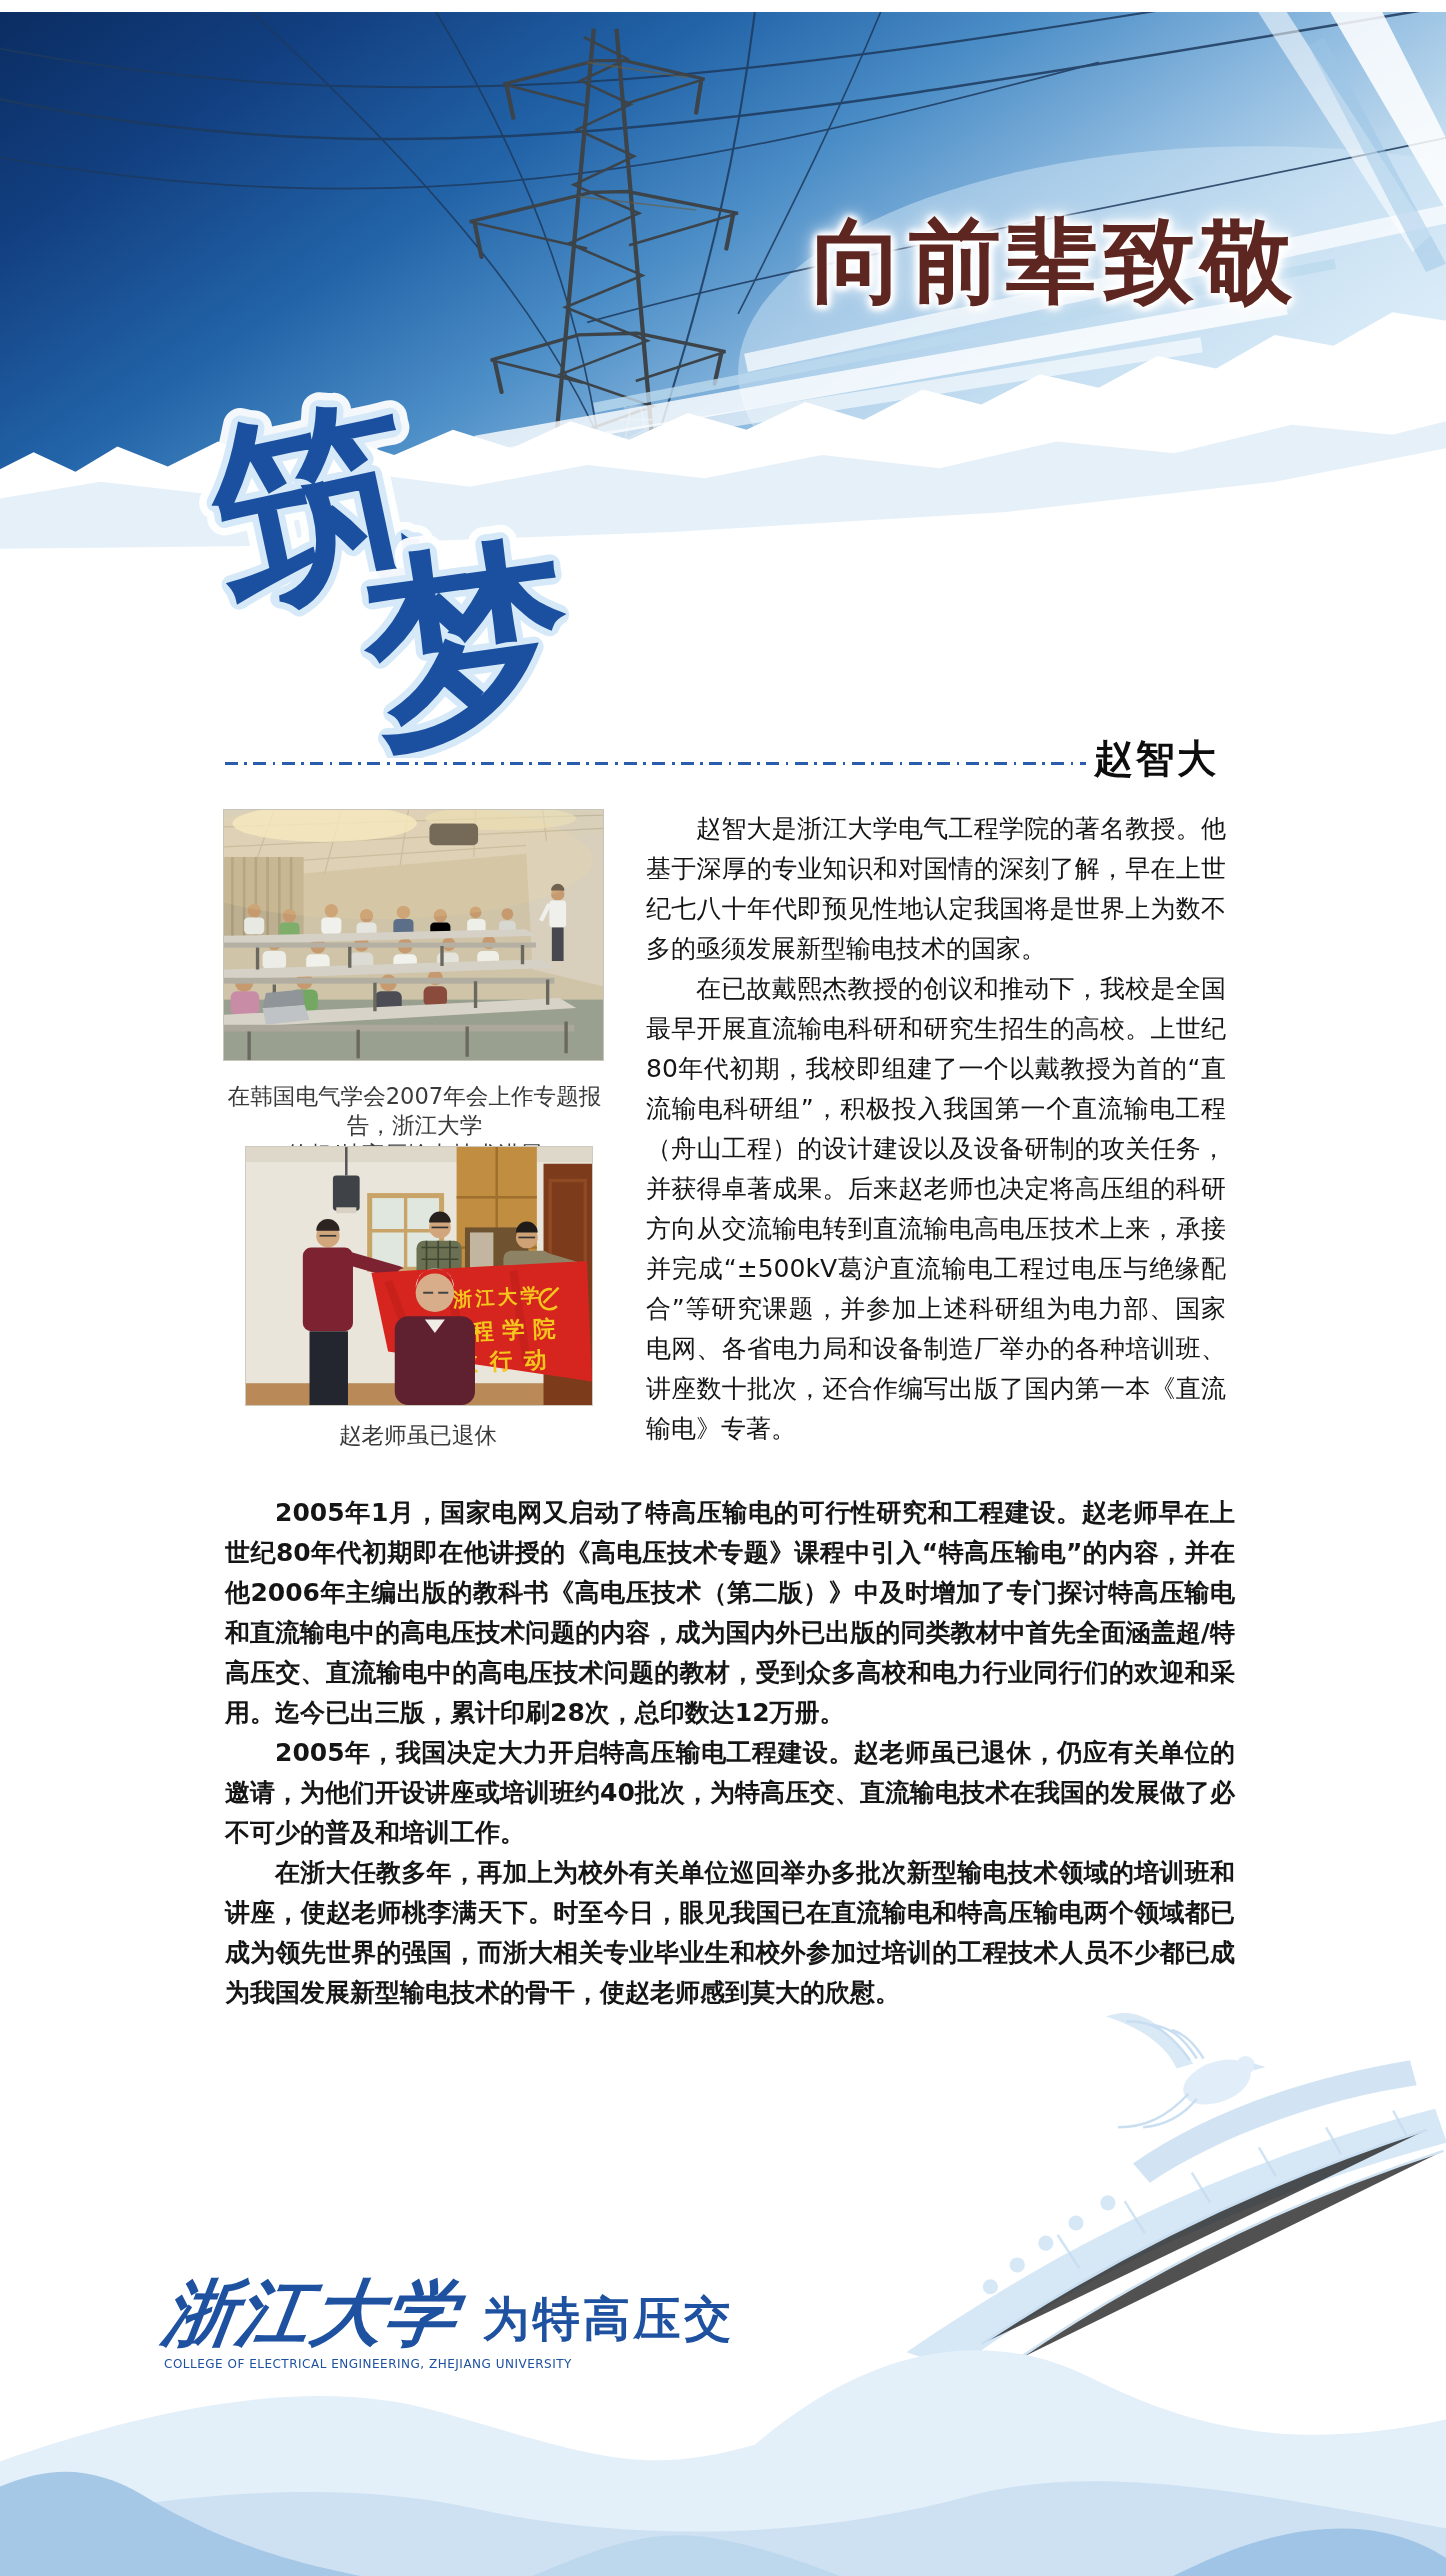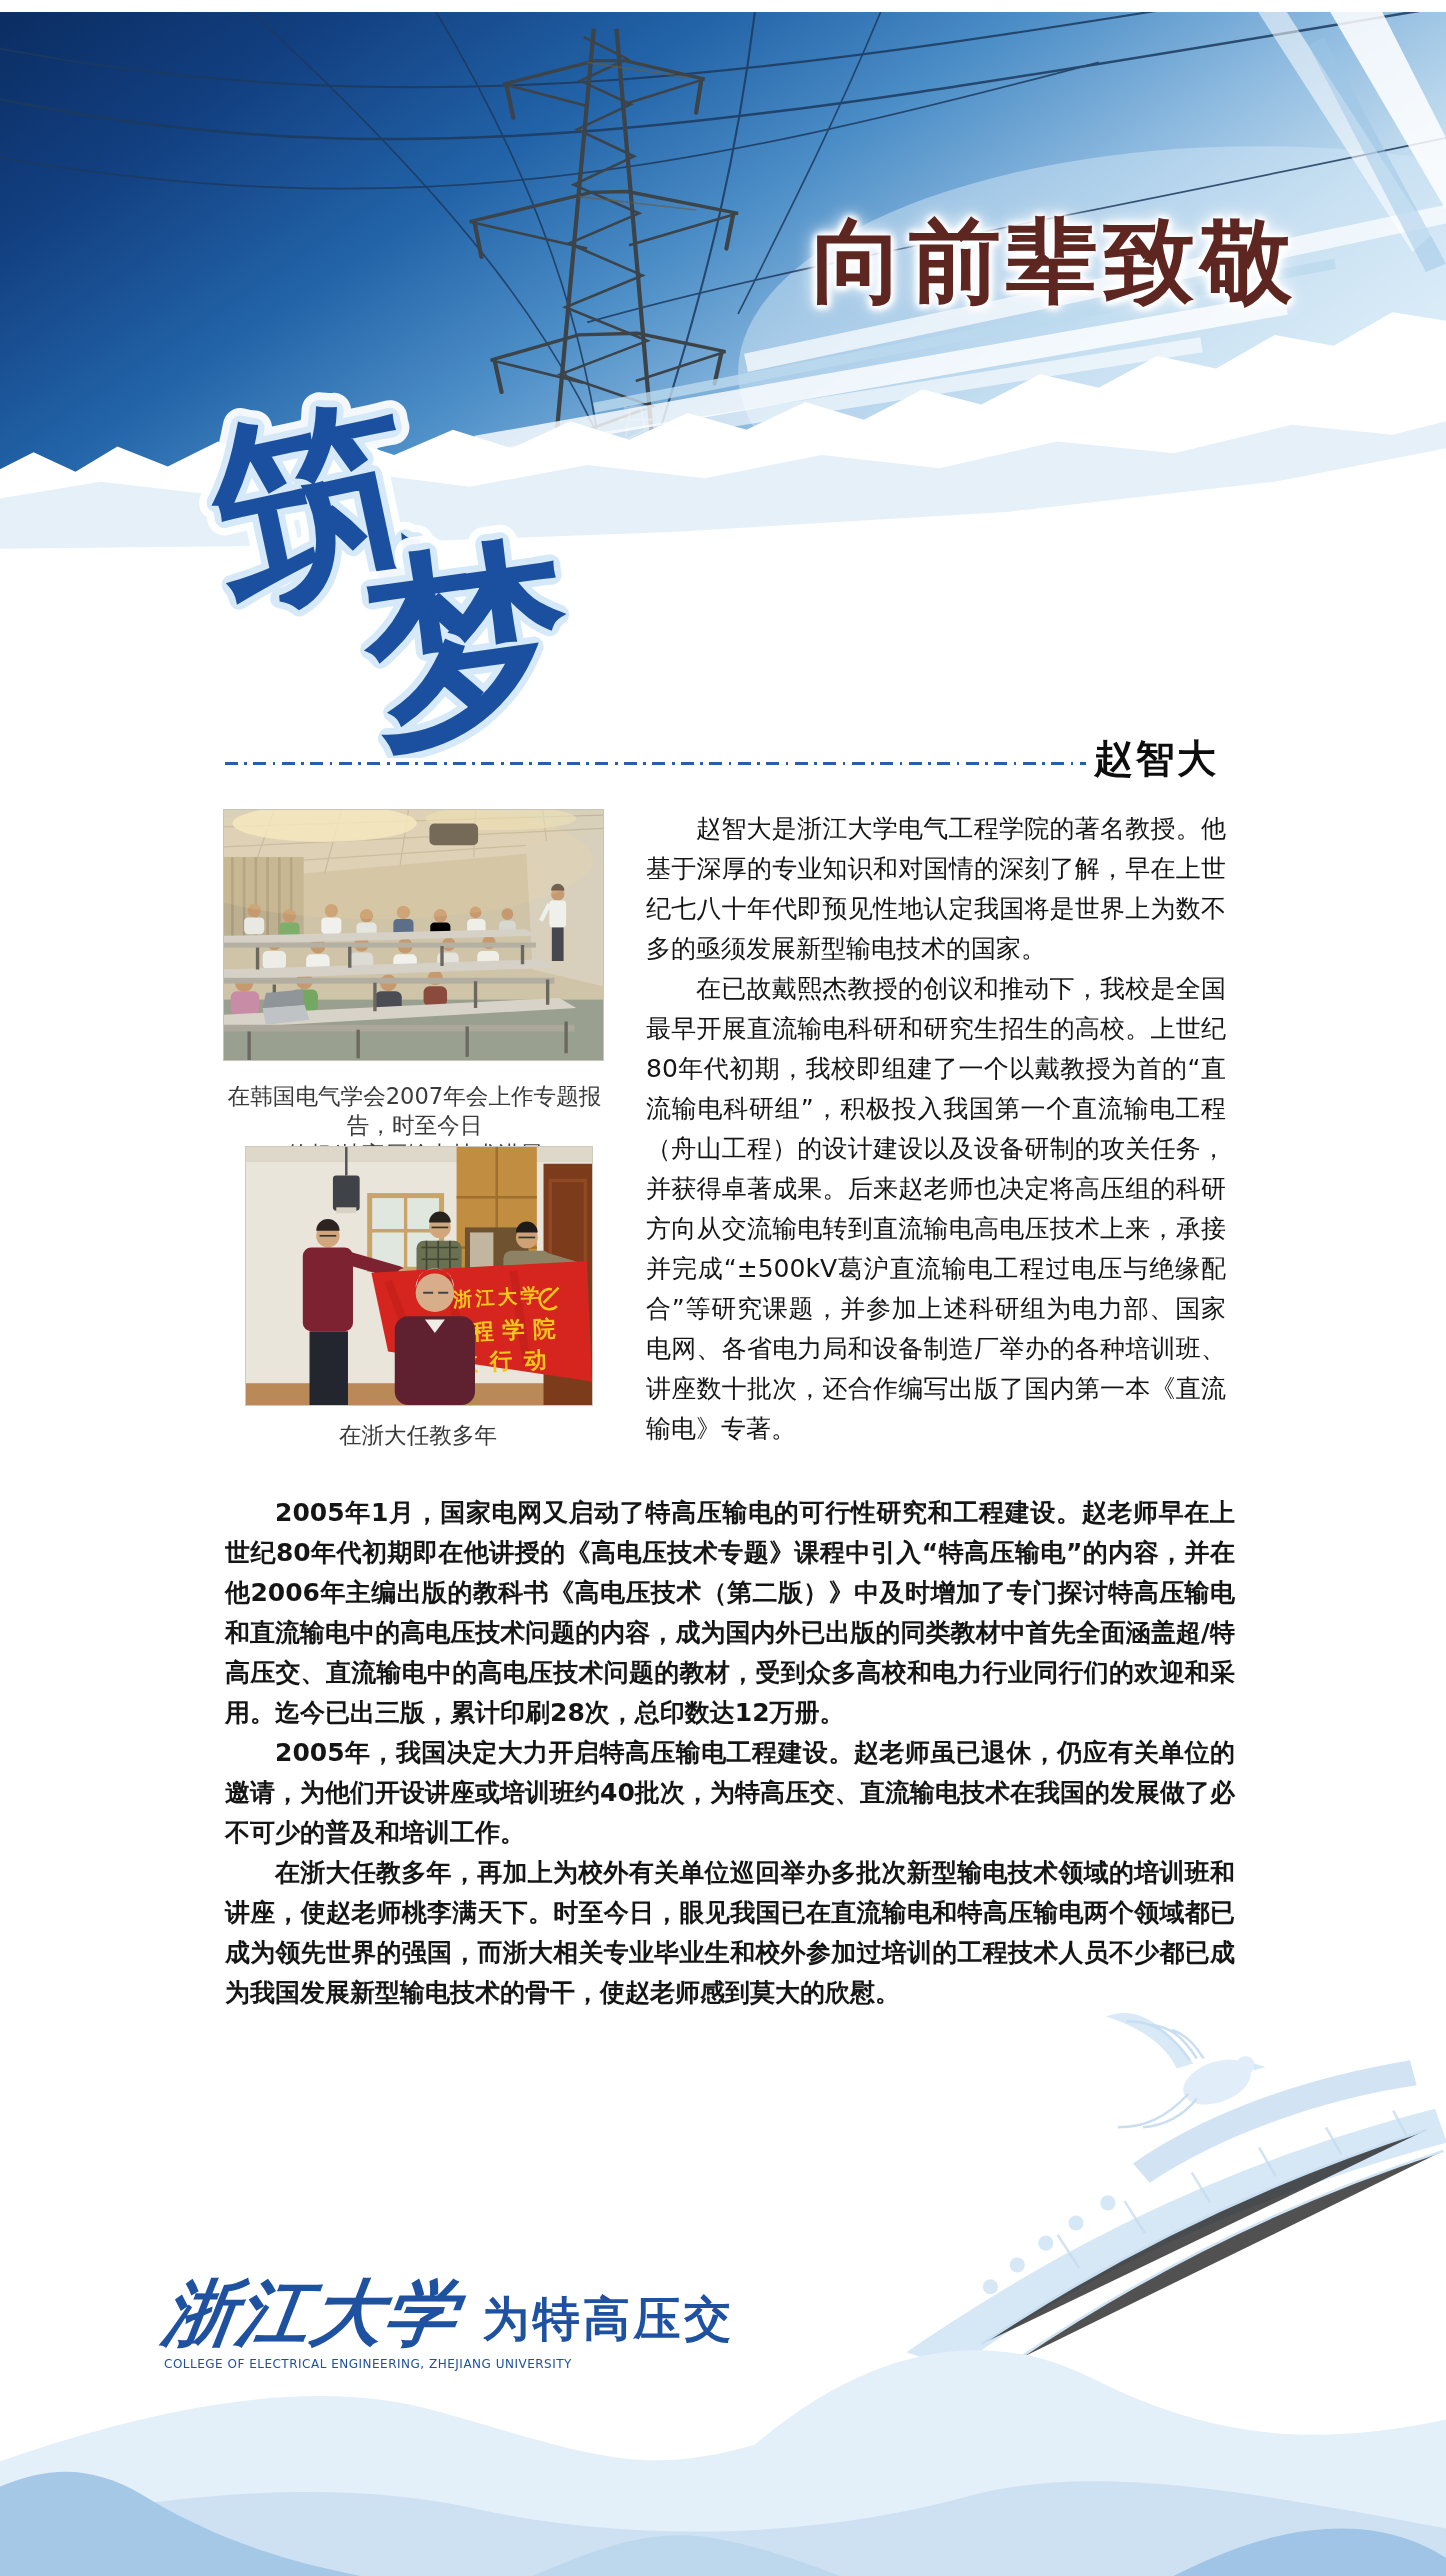--- a/index.html
+++ b/index.html
@@ -201,21 +201,21 @@
         </g>
     </g>
     <ellipse cx="180" cy="60" rx="260" ry="70" fill="#f2d9a0" opacity="0.18"></ellipse>
 
     <g>
       <polygon points="46,236 96,232 102,250 50,256" fill="#bfc3c6"></polygon>
       <polygon points="50,218 94,214 96,232 46,236" fill="#8f9599"></polygon>
     </g>
   </svg>
   <div class="abs caption cap1">
-    <div>在韩国电气学会2007年会上作专题报告，时至今日</div>
+    <div>在韩国电气学会2007年会上作专题报告，浙江大学</div>
     <div>的超/特高压输电技术进展</div>
   </div>
 
   <svg class="abs photo2" viewBox="0 0 414 308" preserveAspectRatio="none" aria-hidden="true">
     <rect width="414" height="308" fill="#e9e5da"></rect>
     <rect x="0" y="0" width="414" height="18" fill="#ded8cb"></rect>
     <rect x="0" y="282" width="414" height="26" fill="#b98a57"></rect>
 
     <path d="M120,0 V34" stroke="#555" stroke-width="3"></path>
     <rect x="104" y="34" width="32" height="42" rx="4" fill="#3f4347"></rect>
@@ -266,21 +266,21 @@
     </g>
 
     <g>
       <rect x="178" y="202" width="96" height="106" rx="16" fill="#5f2130"></rect>
       <polygon points="214,206 226,222 238,206" fill="#f0ede6"></polygon>
       <circle cx="226" cy="174" r="23" fill="#d8ae8a"></circle>
       <path d="M203,168 a23,23 0 0 1 46,0 l-4,-14 a23,20 0 0 0 -38,0 Z" fill="#e9e9e9"></path>
       <path d="M212,174 h12 m6,0 h12" stroke="#444" stroke-width="2.5"></path>
     </g>
   </svg>
-  <div class="abs caption cap2">在浙大任教多年</div>
+  <div class="abs caption cap2">赵老师虽已退休</div>
 
   <div class="abs col-right">
     <p class="para">赵智大是浙江大学电气工程学院的著名教授。他基于深厚的专业知识和对国情的深刻了解，早在上世纪七八十年代即预见性地认定我国将是世界上为数不多的亟须发展新型输电技术的国家。</p>
     <p class="para">在已故戴熙杰教授的创议和推动下，我校是全国最早开展直流输电科研和研究生招生的高校。上世纪80年代初期，我校即组建了一个以戴教授为首的“直流输电科研组”，积极投入我国第一个直流输电工程（舟山工程）的设计建设以及设备研制的攻关任务，并获得卓著成果。后来赵老师也决定将高压组的科研方向从交流输电转到直流输电高电压技术上来，承接并完成“±500kV葛沪直流输电工程过电压与绝缘配合”等研究课题，并参加上述科研组为电力部、国家电网、各省电力局和设备制造厂举办的各种培训班、讲座数十批次，还合作编写出版了国内第一本《直流输电》专著。</p>
   </div>
 
   <div class="abs full-block">
     <p class="para">2005年1月，国家电网又启动了特高压输电的可行性研究和工程建设。赵老师早在上世纪80年代初期即在他讲授的《高电压技术专题》课程中引入“特高压输电”的内容，并在他2006年主编出版的教科书《高电压技术（第二版）》中及时增加了专门探讨特高压输电和直流输电中的高电压技术问题的内容，成为国内外已出版的同类教材中首先全面涵盖超/特高压交、直流输电中的高电压技术问题的教材，受到众多高校和电力行业同行们的欢迎和采用。迄今已出三版，累计印刷28次，总印数达12万册。</p>
     <p class="para">2005年，我国决定大力开启特高压输电工程建设。赵老师虽已退休，仍应有关单位的邀请，为他们开设讲座或培训班约40批次，为特高压交、直流输电技术在我国的发展做了必不可少的普及和培训工作。</p>
     <p class="para">在浙大任教多年，再加上为校外有关单位巡回举办多批次新型输电技术领域的培训班和讲座，使赵老师桃李满天下。时至今日，眼见我国已在直流输电和特高压输电两个领域都已成为领先世界的强国，而浙大相关专业毕业生和校外参加过培训的工程技术人员不少都已成为我国发展新型输电技术的骨干，使赵老师感到莫大的欣慰。</p>

